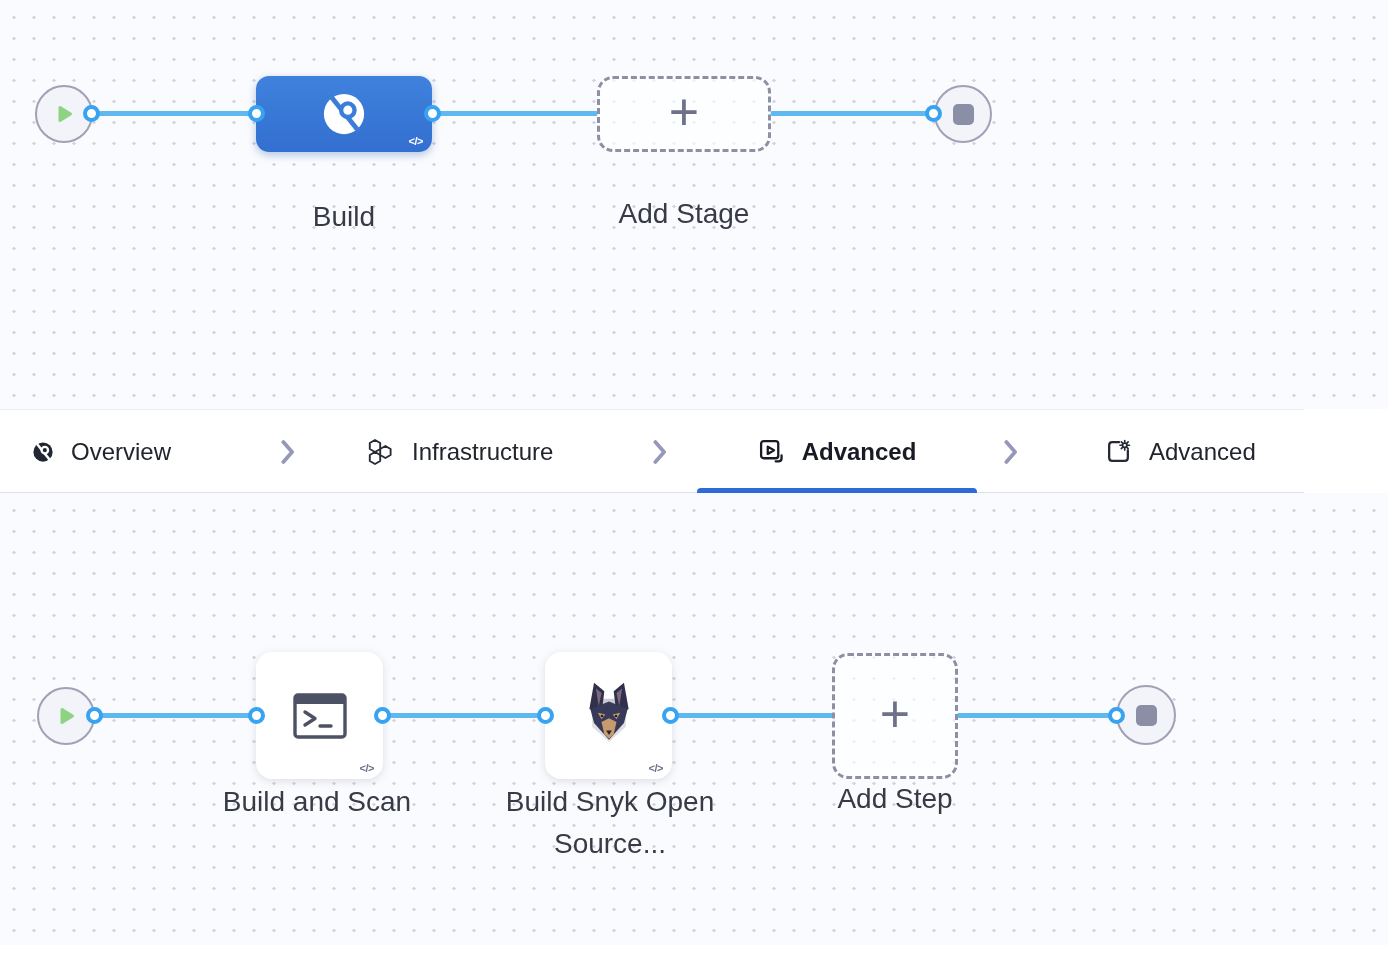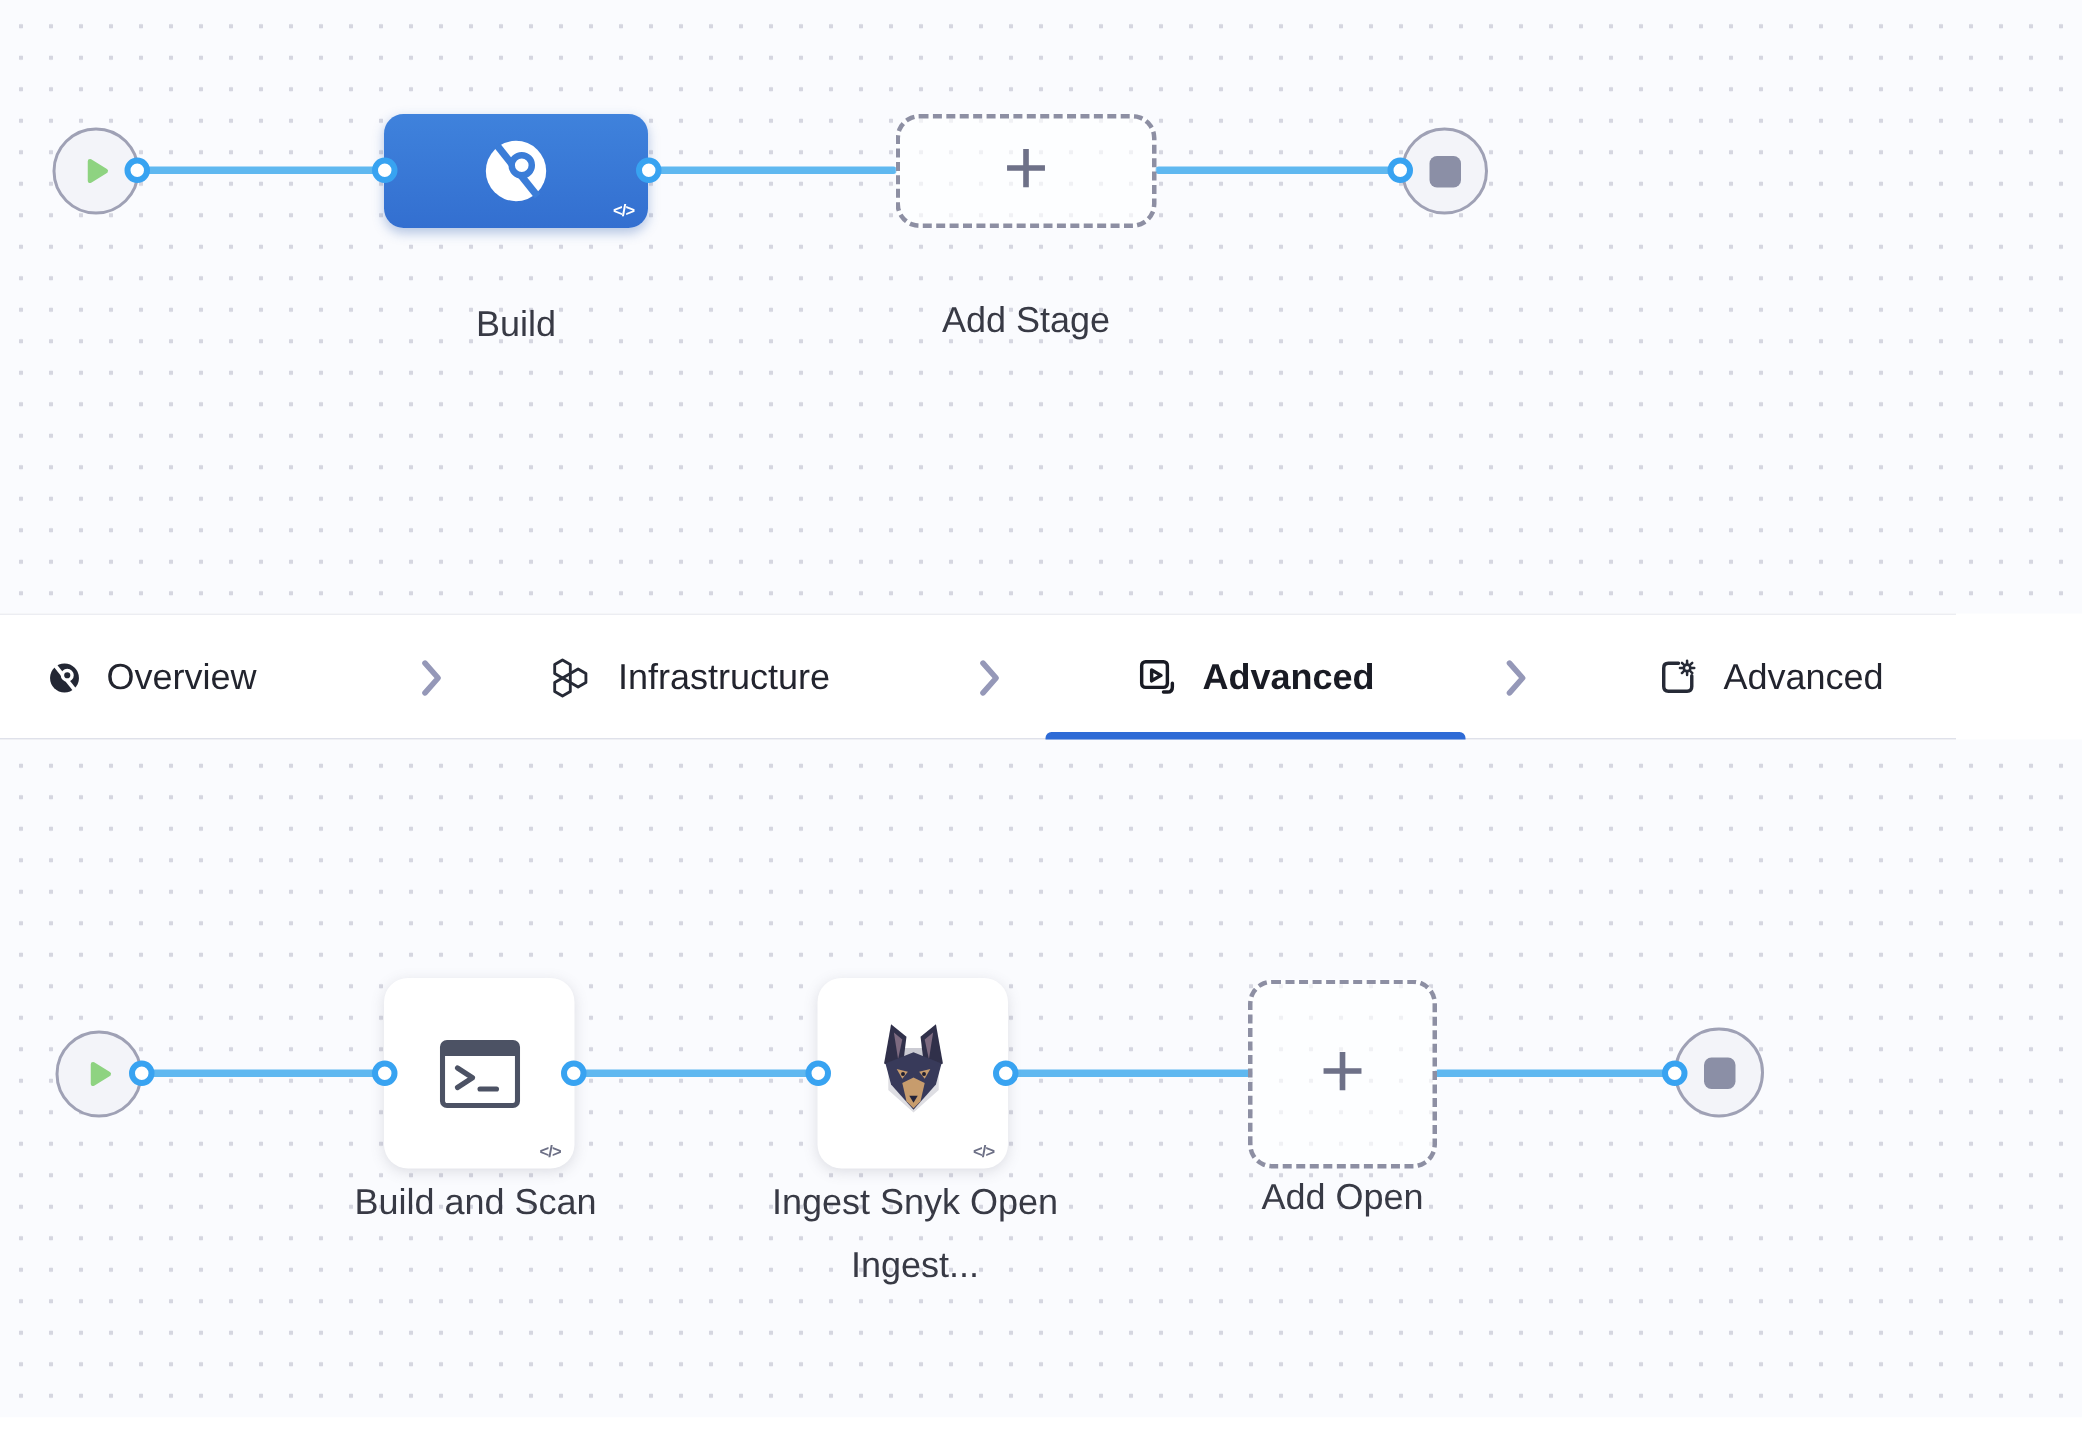--- a/index.html
+++ b/index.html
@@ -56,21 +56,21 @@
   .plus-glyph { font-size: 52px; font-weight: 300; color: #6e7188; line-height: 1; transform: translateY(-2px); }
   .yaml-badge {
     position: absolute; right: 9px; bottom: 5px;
     font-size: 11px; font-weight: 700; letter-spacing: -0.5px;
   }
   .yaml-badge.on-blue { color: #ffffff; }
   .yaml-badge.on-white { color: #6d7086; }
 
   .node-label {
     position: absolute; width: 210px; text-align: center;
-    font-size: 24px; color: #383a45; line-height: 42px; z-index: 2;
+    font-size: 28px; color: #383a45; line-height: 42px; z-index: 2;
   }
 
   
   #tab-bar {
     position: absolute; top: 409px; left: 0; width: 1304px; height: 84px;
     background: #ffffff; border-top: 1px solid #ecedf2; border-bottom: 1px solid #dfe1ea;
     z-index: 10;
   }
   .tab {
     position: absolute; top: 0; height: 83px;
@@ -241,17 +241,17 @@
   </div>
 
   <div class="port" style="left:86px;   top:214px;"></div>
   <div class="port" style="left:248px;  top:214px;"></div>
   <div class="port" style="left:374px;  top:214px;"></div>
   <div class="port" style="left:537px;  top:214px;"></div>
   <div class="port" style="left:662px;  top:214px;"></div>
   <div class="port" style="left:1108px; top:214px;"></div>
 
   <div class="node-label" style="left:212px; top:288px;">Build and Scan</div>
-  <div class="node-label" style="left:505px; top:288px;">Ingest Snyk Open Ingest...</div>
-  <div class="node-label" style="left:790px; top:285px;">Add Open</div>
+  <div class="node-label" style="left:505px; top:288px;">Build Snyk Open Source...</div>
+  <div class="node-label" style="left:790px; top:285px;">Add Step</div>
 </div>
 
 <div id="bottom-strip"></div>
 
 </body></html>

